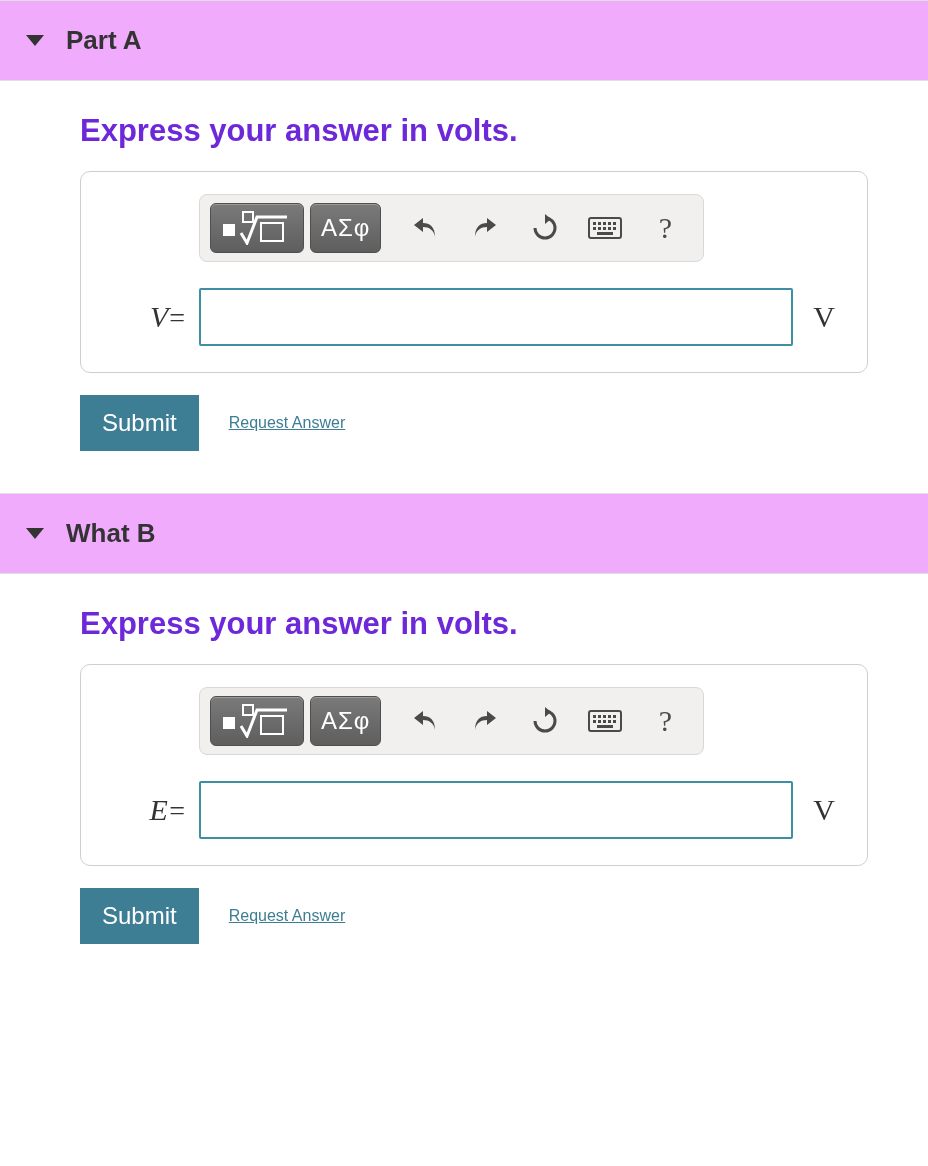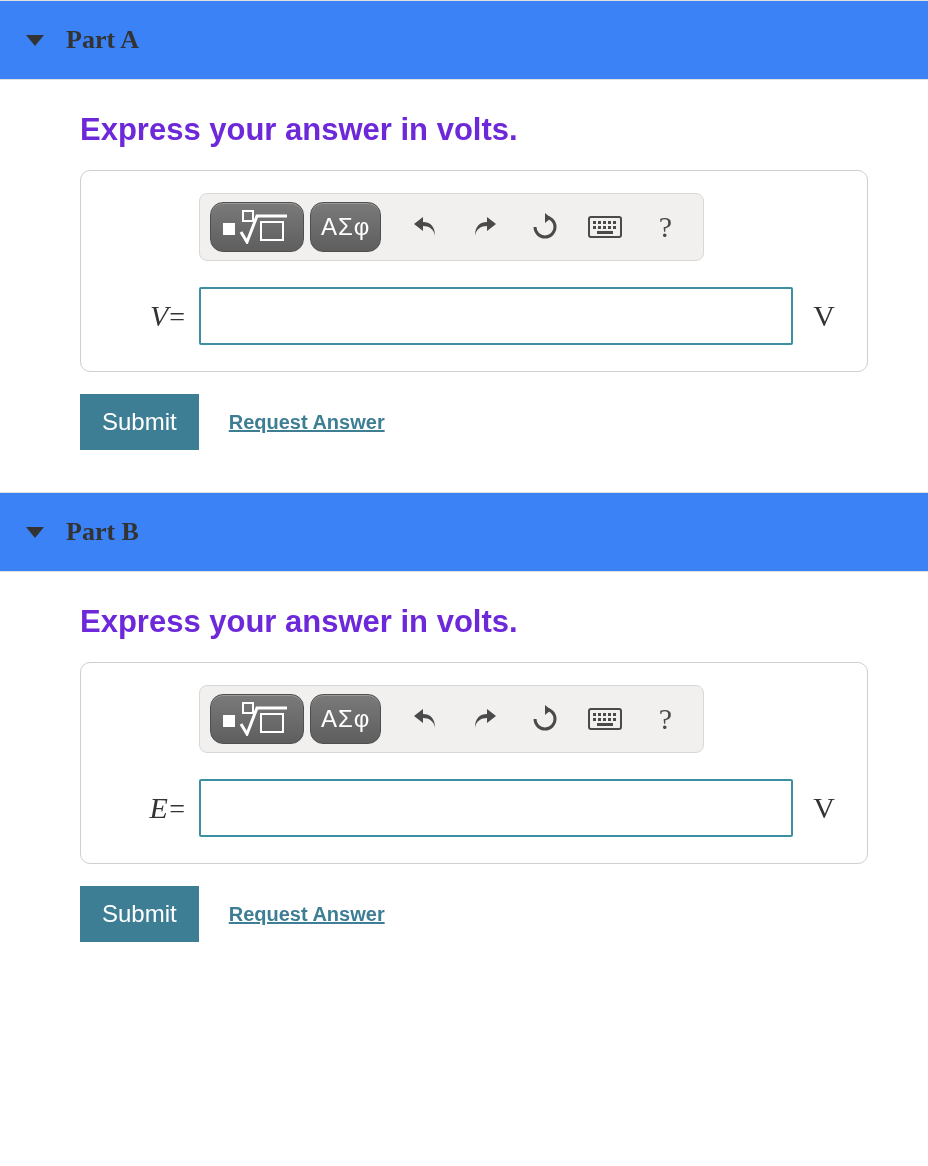--- a/index.html
+++ b/index.html
@@ -1,26 +1,25 @@
 <!DOCTYPE html>
 <html><head>
 <meta charset="utf-8">
 <style>
   * { box-sizing: border-box; margin: 0; padding: 0; }
   html, body { width: 928px; font-family: Arial, Helvetica, sans-serif; color: #333; background: #fff; }
   .section-header {
-    background: #3b82f6;
+    background: #f0abfc;
     border-top: 1px solid #e0e0e0;
     border-bottom: 1px solid #e0e0e0;
     padding: 24px 20px 24px 26px;
     display: flex;
     align-items: center;
     gap: 22px;
     cursor: pointer;
-    font-family: Liberation Serif, serif;
   }
   .caret {
     width: 0; height: 0;
     border-left: 9px solid transparent;
     border-right: 9px solid transparent;
     border-top: 11px solid #333;
   }
   .part-title { font-size: 26px; font-weight: bold; color: #333; }
   .section-body { padding: 32px 60px 42px 80px; }
   .question { font-size: 26px; color: #333; margin-bottom: 22px; }
@@ -41,21 +40,21 @@
     border-radius: 8px;
     padding: 8px 10px;
     gap: 4px;
   }
   .tb-btn-dark {
     display: inline-flex;
     align-items: center;
     justify-content: center;
     background: linear-gradient(#7a7a7a, #5e5e5e);
     color: #fff;
-    border-radius: 13px;
+    border-radius: 6px;
     height: 50px;
     padding: 0 10px;
     font-size: 24px;
     cursor: pointer;
     border: 1px solid #4f4f4f;
     box-shadow: inset 0 1px 0 rgba(255,255,255,.25);
   }
   .tb-btn-dark + .tb-btn-dark { margin-left: 2px; }
   .tb-btn-ghost {
     display: inline-flex;
@@ -102,22 +101,22 @@
   .actions { display: flex; align-items: center; gap: 30px; }
   .submit-btn {
     background: #3e7e94;
     color: #fff;
     font-size: 24px;
     padding: 14px 22px;
     border: none;
     cursor: pointer;
   }
   .request-link {
-    font-size: 20px;
-    font-weight: bold;
+    font-size: 16px;
+    font-weight: normal;
     color: #3e7e94;
     text-decoration: underline;
     cursor: pointer;
   }
   .sqrt-svg { display:block; }
   .greek-label { letter-spacing: 1px; }
   .emf { font-family: 'Brush Script MT','Segoe Script',cursive; font-style: italic; font-size: 30px; }
 </style>
 </head>
 <body>
@@ -187,21 +186,21 @@
   </div>
 
   <div class="actions">
     <button class="submit-btn">Submit</button>
     <a class="request-link">Request Answer</a>
   </div>
 </div>
 
 <div class="section-header">
   <div class="caret"></div>
-  <div class="part-title">Part B</div>
+  <div class="part-title">What B</div>
 </div>
 
 <div class="section-body">
   <p class="instruction">Express your answer in volts.</p>
 
   <div class="answer-panel">
     <div class="toolbar">
       <div class="tb-btn-dark">
         <svg class="sqrt-svg" width="72" height="34" viewBox="0 0 72 34">
           <rect x="2" y="13" width="12" height="12" fill="#fff"></rect>

